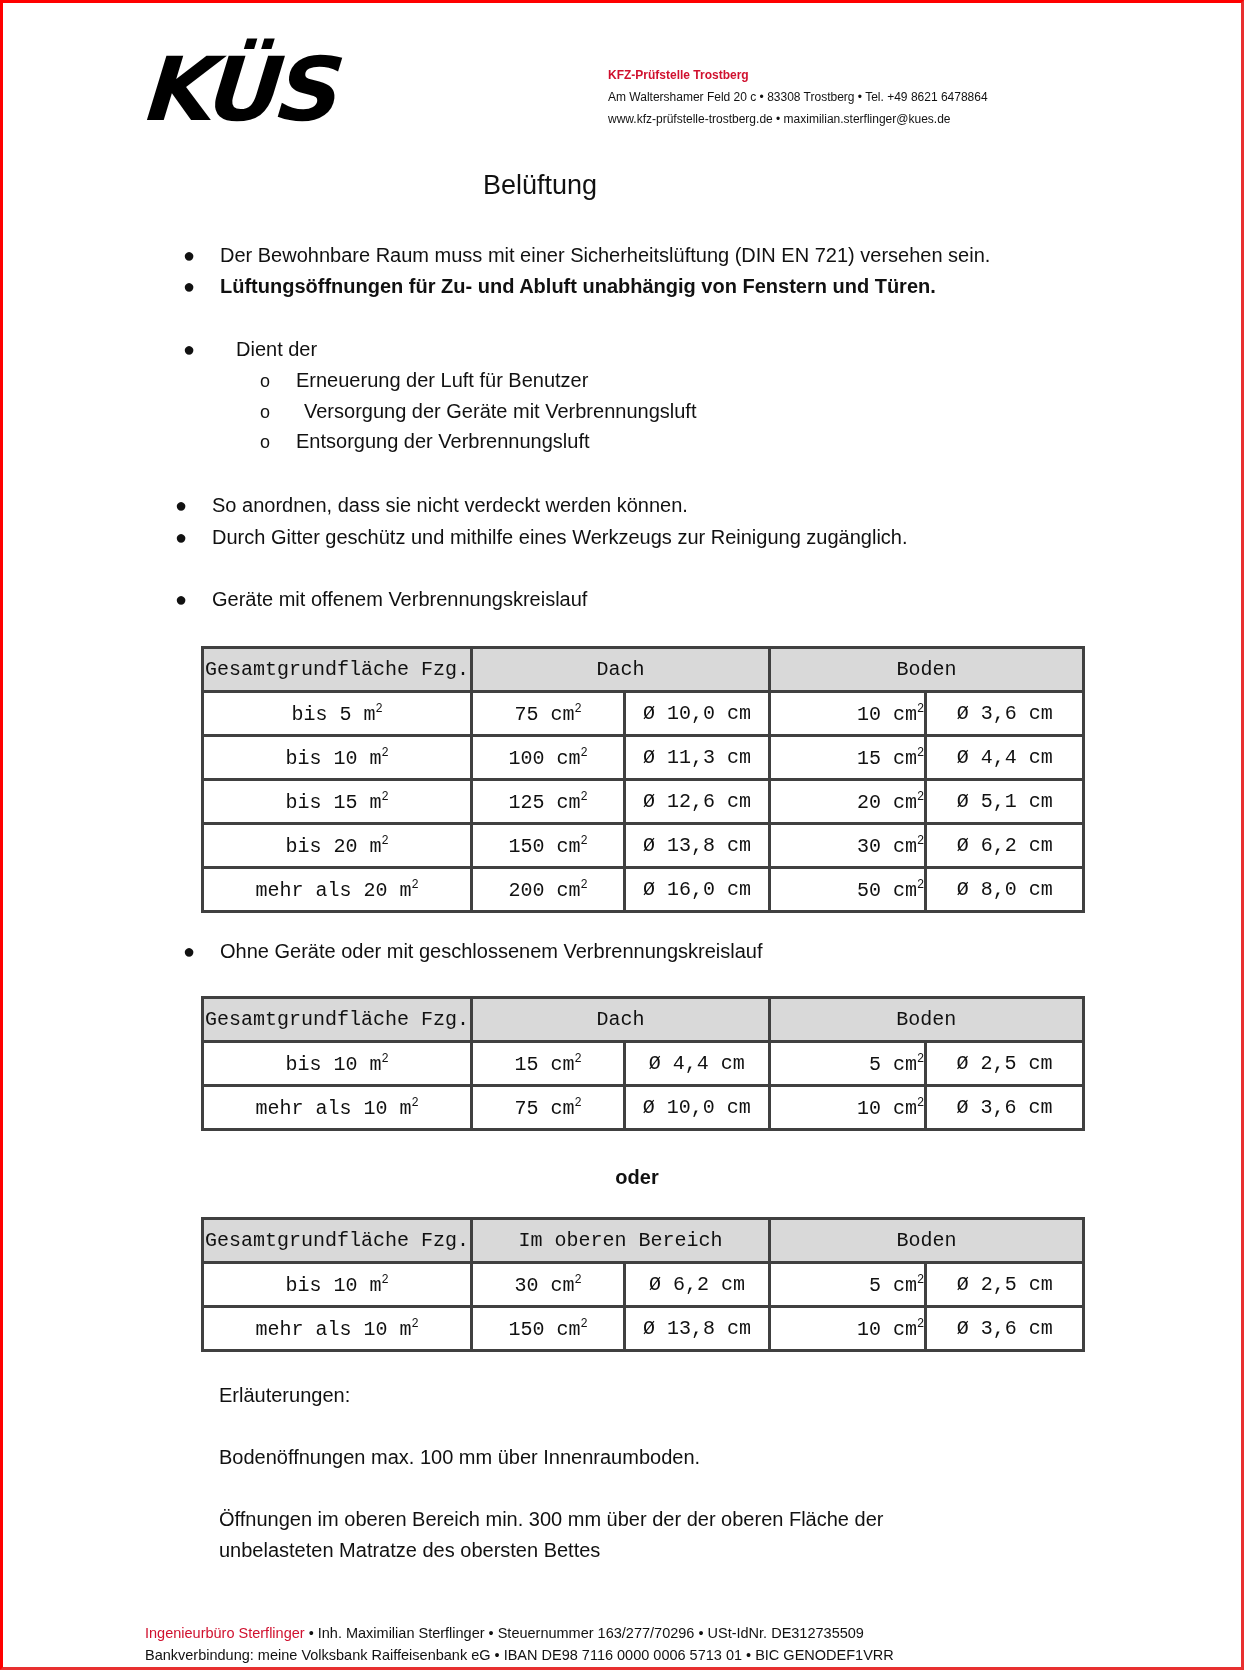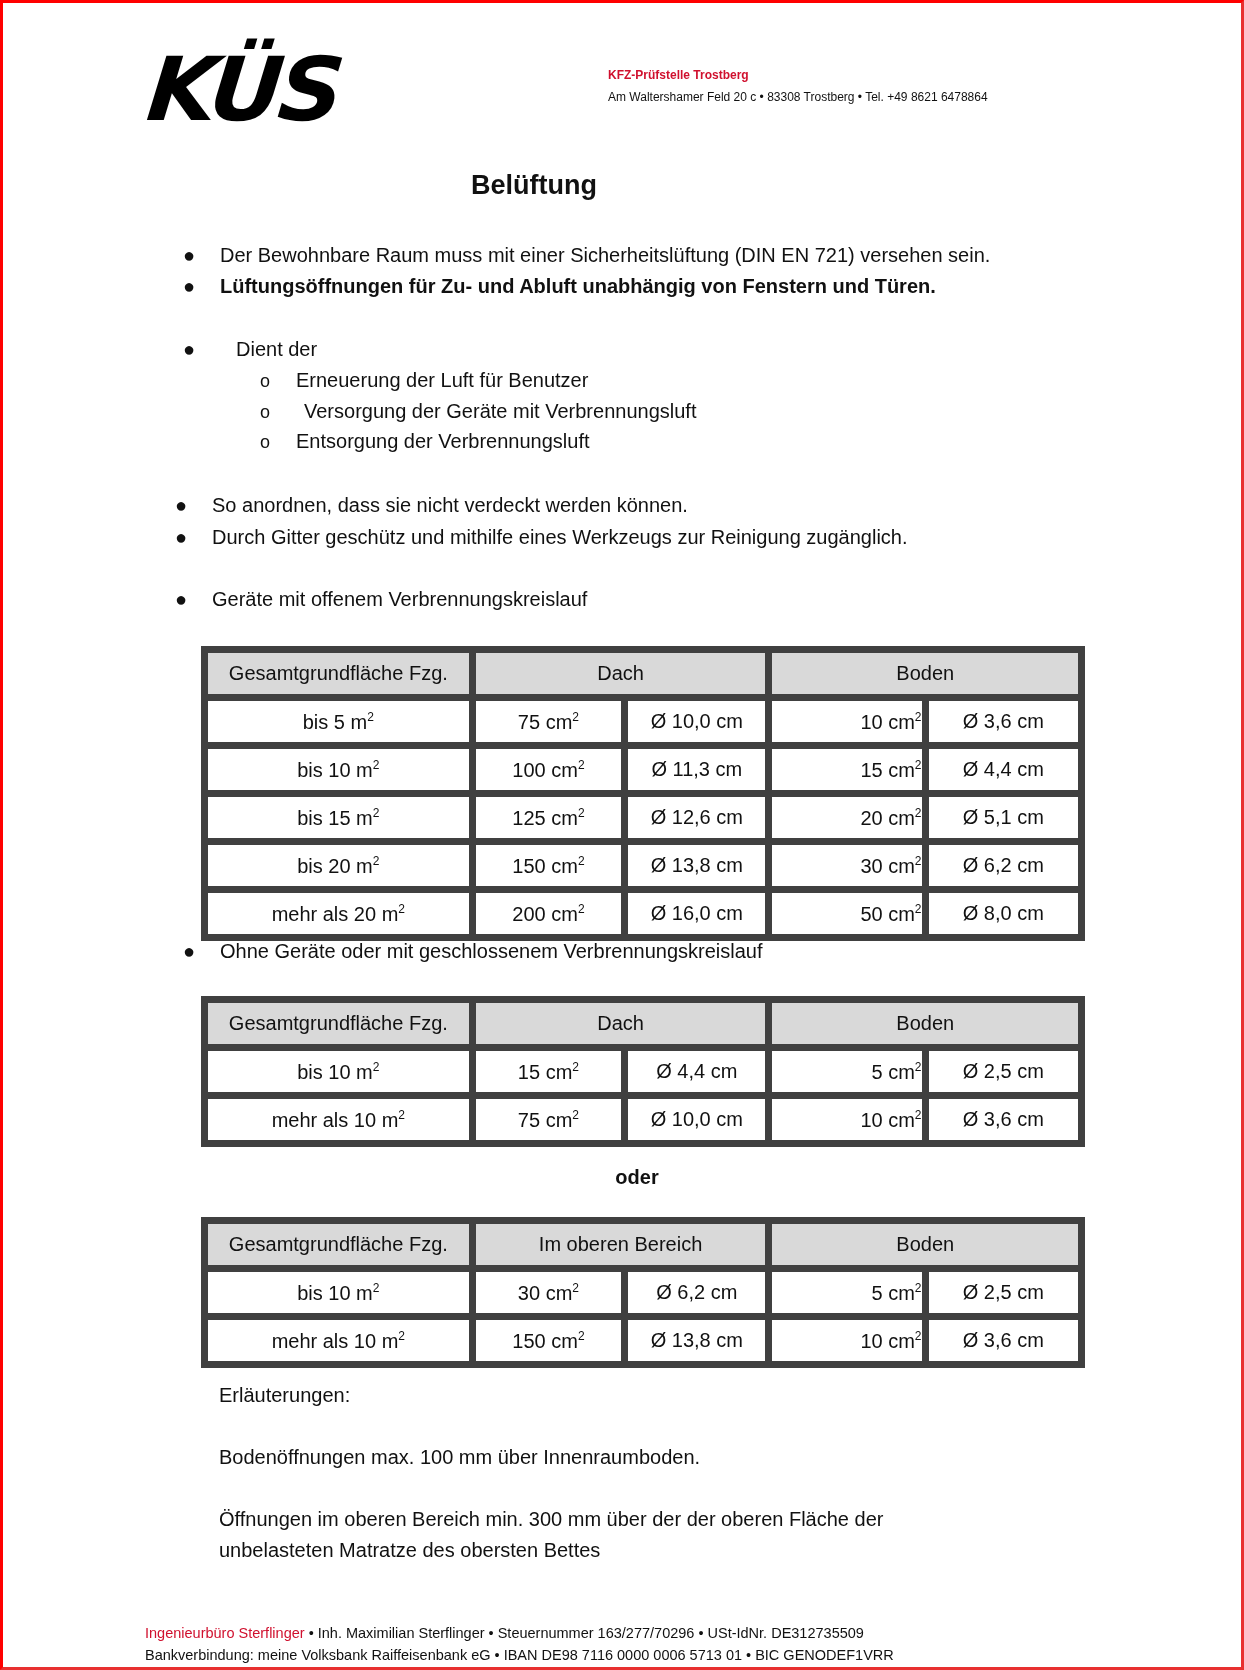--- a/index.html
+++ b/index.html
@@ -6,28 +6,28 @@
   body { width:1244px; height:1670px; position:relative; overflow:hidden;
          font-family:"Liberation Sans", sans-serif; color:#111; }
   .page-border { position:absolute; left:0; top:0; width:1238px; height:1664px;
          border-top:3px solid #ff0000; border-left:3px solid #ff0000;
          border-right:3px solid #e83030; border-bottom:3px solid #e83030; }
   .logo { position:absolute; left:150px; top:46px; font-family:"DejaVu Sans", sans-serif;
           font-weight:bold; font-style:italic; font-size:88px; letter-spacing:-4px;
           line-height:1; color:#000; transform:skewX(-6deg) scaleX(1.02); }
   .company { position:absolute; left:608px; top:64px; font-size:12px; line-height:22px; }
   .company .name { color:#d0102e; font-weight:bold; }
-  .title { position:absolute; left:2px; width:1064px; top:170px; text-align:center;
-           font-weight:bold; font-size:27px; }
+  .title { position:absolute; left:8px; width:1064px; top:170px; text-align:center;
+           font-weight:normal; font-size:27px; }
   .txt { position:absolute; font-size:20px; white-space:nowrap; }
   .bullet { position:absolute; font-size:20px; }
   .sub { position:absolute; font-size:18px; }
   table.vt { position:absolute; left:201px; width:884px; border-collapse:collapse;
              font-size:20px; }
-  table.vt td { border:7px solid #404040; text-align:center; height:41px; padding:0; }
+  table.vt td { border:3px solid #404040; text-align:center; height:41px; padding:0;font-family:Liberation Mono, monospace; }
   table.vt tr.head td { background:#d9d9d9; }
   table.vt td.c0 { width:271px; }
   table.vt td.c1 { width:159px; }
   table.vt td.c2 { width:149px; }
   table.vt td.c3 { width:163px;text-align:right; }
   table.vt td.c4 { width:164px; }
   .oder { position:absolute; left:0; width:1274px; top:1166px; text-align:center;
           font-weight:bold; font-size:20px; }
   .footer { position:absolute; left:145px; top:1622px; font-size:14.5px; line-height:22px; }
   .footer .name { color:#d0102e; font-weight:normal; }
@@ -36,20 +36,21 @@
 </head>
 <body>
 
 <div class="page-border"></div>
 
 <div class="logo">KÜS</div>
 
 <div class="company">
   <div class="name">KFZ-Prüfstelle Trostberg</div>
   <div>Am Waltershamer Feld 20 c • 83308 Trostberg •  Tel. +49 8621 6478864</div>
+  <div>www.kfz-prüfstelle-trostberg.de • maximilian.sterflinger@kues.de</div>
 </div>
 
 <div class="title">Belüftung</div>
 
 <div class="bullet" style="left:183px; top:244px;">●</div>
 <div class="txt" style="left:220px; top:244px;">Der Bewohnbare Raum muss mit einer Sicherheitslüftung (DIN EN 721) versehen sein.</div>
 <div class="bullet" style="left:183px; top:275px;">●</div>
 <div class="txt" style="left:220px; top:275px;font-weight:bold;">Lüftungsöffnungen für Zu- und Abluft unabhängig von Fenstern und Türen.</div>
 
 <div class="bullet" style="left:183px; top:338px;">●</div>

